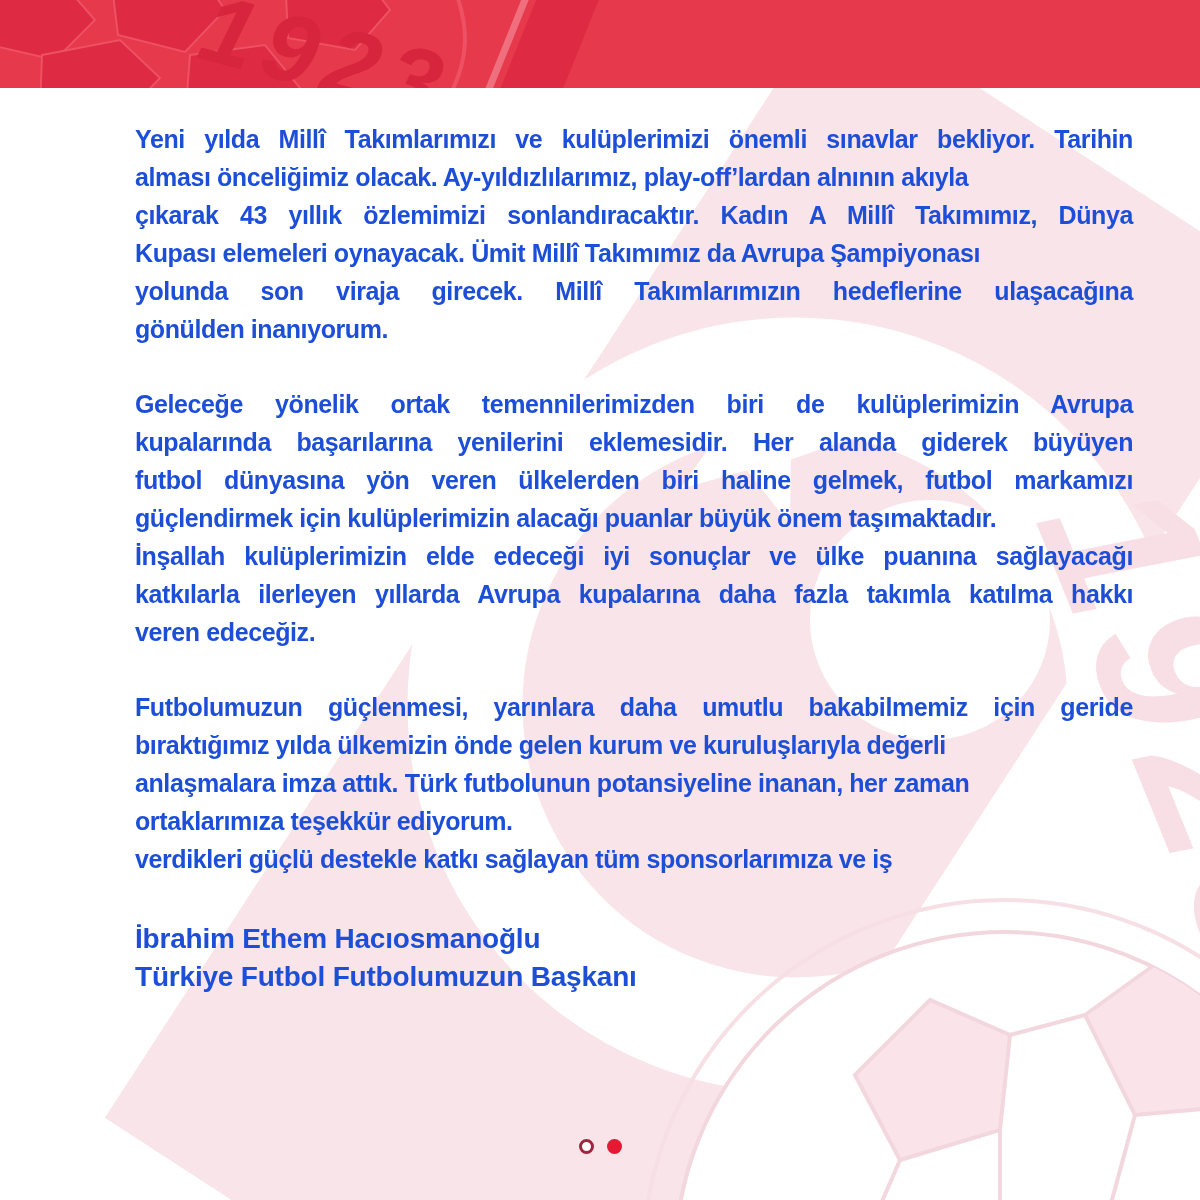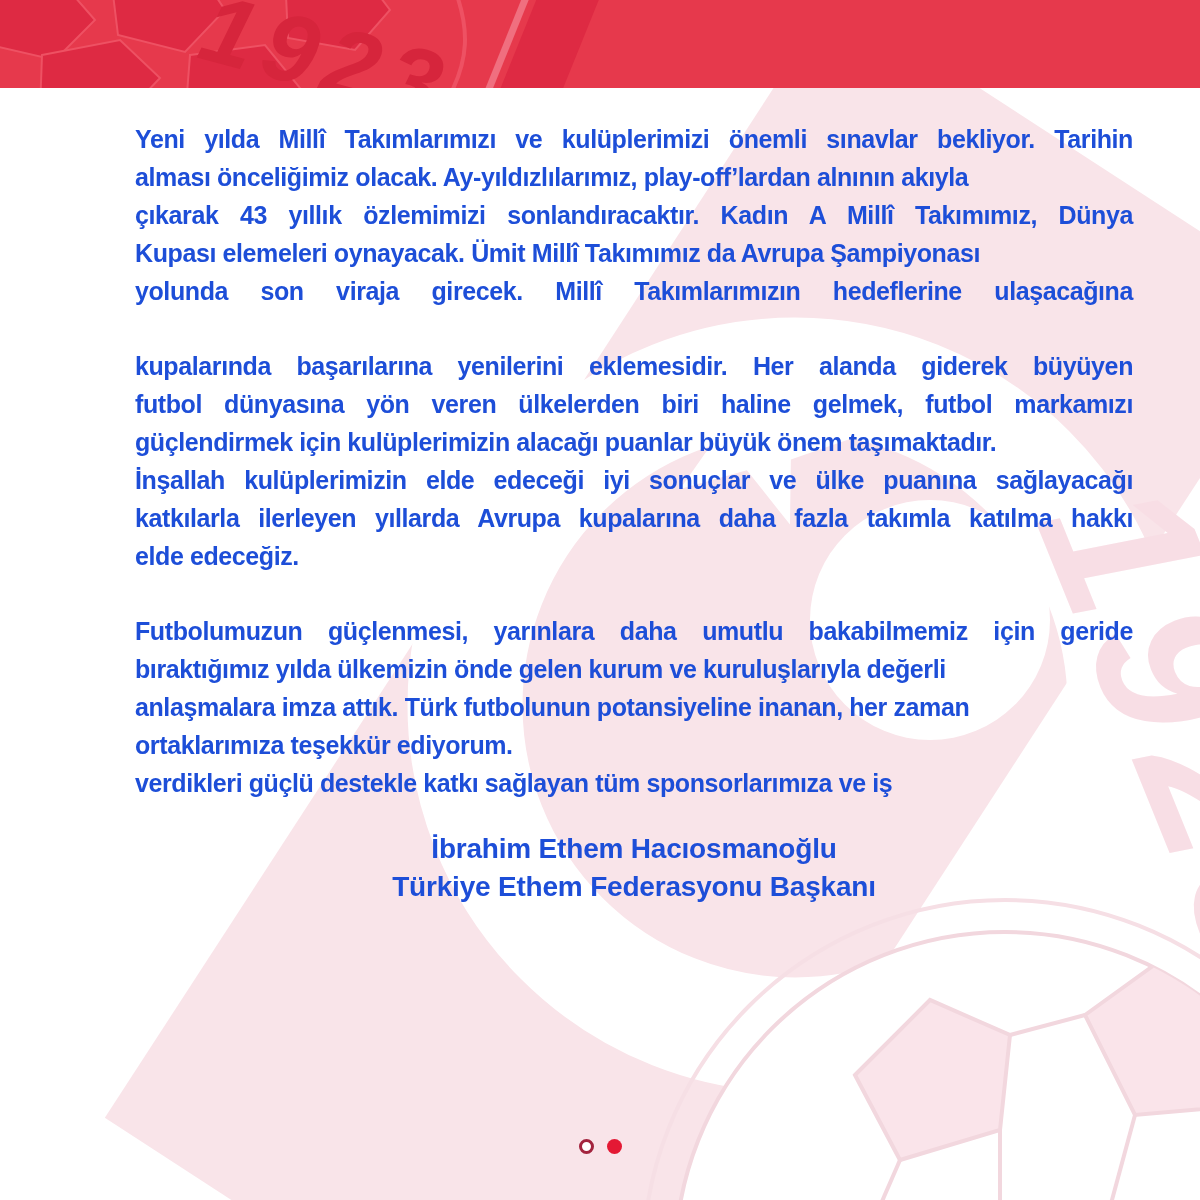--- a/index.html
+++ b/index.html
@@ -28,21 +28,21 @@
     color:#1d4ed8;
   }
   .para{margin:0 0 37px 0;}
   .para:last-of-type{margin-bottom:16px;}
   .line{
     font-size:25px;font-weight:700;line-height:38px;
     letter-spacing:-0.4px;
     text-align:left;white-space:normal;
   }
   .line.j{text-align:justify;text-align-last:justify;}
-  .signature{margin-top:28px;text-align:center;}
+  .signature{margin-top:42px;}
   .sig-line{
     font-size:28px;font-weight:700;line-height:38px;letter-spacing:-0.2px;
   }
   
   .dots{
     position:absolute;top:1139px;left:0;width:1200px;z-index:3;
     display:flex;justify-content:center;align-items:center;gap:13px;
   }
   .dot{width:15px;height:15px;border-radius:50%;box-sizing:border-box;display:block;cursor:pointer;}
   .dot.inactive{background:#ffffff;border:3px solid #a3243e;}
@@ -114,42 +114,44 @@
   </header>
 
   <main class="content">
 
     <section class="para">
       <div class="line j">Yeni yılda Millî Takımlarımızı ve kulüplerimizi önemli sınavlar bekliyor. Tarihin</div>
       <div class="line">alması önceliğimiz olacak. Ay-yıldızlılarımız, play-off’lardan alnının akıyla</div>
       <div class="line j">çıkarak 43 yıllık özlemimizi sonlandıracaktır. Kadın A Millî Takımımız, Dünya</div>
       <div class="line">Kupası elemeleri oynayacak. Ümit Millî Takımımız da Avrupa Şampiyonası</div>
       <div class="line j">yolunda son viraja girecek. Millî Takımlarımızın hedeflerine ulaşacağına</div>
+      <div class="line">gönülden inanıyorum.</div>
     </section>
 
     <section class="para">
+      <div class="line j">Geleceğe yönelik ortak temennilerimizden biri de kulüplerimizin Avrupa</div>
       <div class="line j">kupalarında başarılarına yenilerini eklemesidir. Her alanda giderek büyüyen</div>
       <div class="line j">futbol dünyasına yön veren ülkelerden biri haline gelmek, futbol markamızı</div>
       <div class="line">güçlendirmek için kulüplerimizin alacağı puanlar büyük önem taşımaktadır.</div>
       <div class="line j">İnşallah kulüplerimizin elde edeceği iyi sonuçlar ve ülke puanına sağlayacağı</div>
       <div class="line j">katkılarla ilerleyen yıllarda Avrupa kupalarına daha fazla takımla katılma hakkı</div>
-      <div class="line">elde edeceğiz.</div>
+      <div class="line">veren edeceğiz.</div>
     </section>
 
     <section class="para">
       <div class="line j">Futbolumuzun güçlenmesi, yarınlara daha umutlu bakabilmemiz için geride</div>
       <div class="line">bıraktığımız yılda ülkemizin önde gelen kurum ve kuruluşlarıyla değerli</div>
       <div class="line">anlaşmalara imza attık. Türk futbolunun potansiyeline inanan, her zaman</div>
       <div class="line">ortaklarımıza teşekkür ediyorum.</div>
       <div class="line">verdikleri güçlü destekle katkı sağlayan tüm sponsorlarımıza ve iş</div>
     </section>
 
     <div class="signature">
       <div class="sig-line">İbrahim Ethem Hacıosmanoğlu</div>
-      <div class="sig-line">Türkiye Ethem Federasyonu Başkanı</div>
+      <div class="sig-line">Türkiye Futbol Futbolumuzun Başkanı</div>
     </div>
 
   </main>
 
   <nav class="dots">
     <span class="dot inactive"></span>
     <span class="dot active"></span>
   </nav>
 
 </div>

